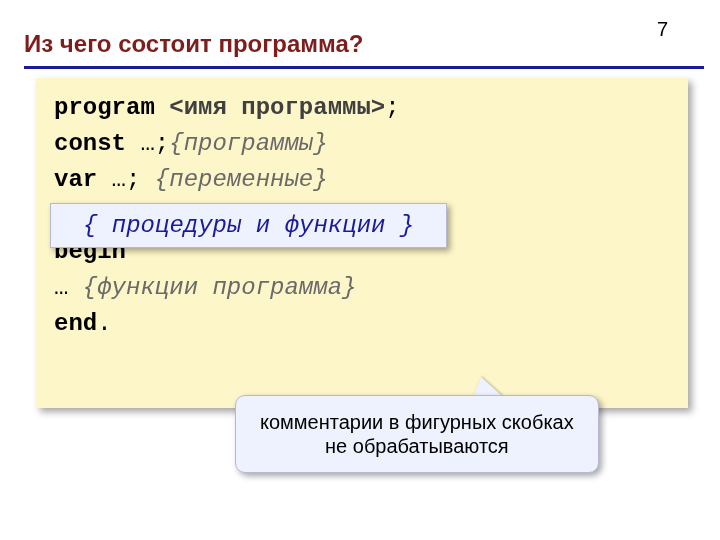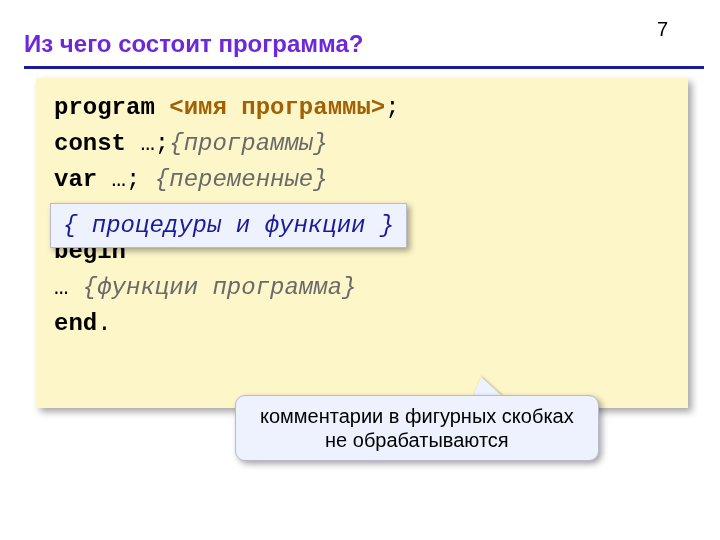--- a/index.html
+++ b/index.html
@@ -23,21 +23,21 @@
     right: 52px;
     font-size: 20px;
     color: #000;
   }
   .title {
     position: absolute;
     top: 30px;
     left: 24px;
     font-size: 24px;
     font-weight: bold;
-    color: #6d28d9;
+    color: #7f1d1d;
   }
   .underline {
     position: absolute;
     top: 66px;
     left: 24px;
     width: 680px;
     height: 3px;
     background: #1b1b99;
   }
   .code-block {
@@ -49,46 +49,46 @@
     background: #fdf6c8;
     box-shadow: 4px 4px 7px rgba(0,0,0,0.35);
     padding: 12px 18px 12px 18px;
     box-sizing: border-box;
     font-family: "Courier New", monospace;
     font-size: 24px;
     line-height: 36px;
     color: #000;
   }
   .kw { color: #000; font-weight: bold; margin-top: 43px; }
-  .meta { color: #a16207; font-weight: bold; }
+  .meta { color: #404040; font-weight: bold; }
   .comment { color: #6a6a6a; font-style: italic; }
   .inset-box {
     position: absolute;
     top: 203px;
     left: 50px;
     background: #eef2fe;
     border: 1px solid #b8b8d0;
-    padding: 8px 12px;
+    padding: 8px 32px;
     box-shadow: 3px 3px 6px rgba(0,0,0,0.35);
     font-family: "Courier New", monospace;
     font-size: 24px;
     color: #1b1b99;
     font-style: italic;
   }
   .callout-wrap {
     position: absolute;
     top: 395px;
     left: 235px;
   }
   .callout {
     position: relative;
     background: #eef2fe;
     border: 1px solid #b8b8d0;
     border-radius: 10px;
-    padding: 8px 24px;
+    padding: 14px 24px;
     box-shadow: 3px 3px 6px rgba(0,0,0,0.35);
     font-size: 20px;
     color: #000;
     text-align: center;
     line-height: 24px;
   }
   .callout-tail {
     position: absolute;
     top: -18px;
     left: 238px;

